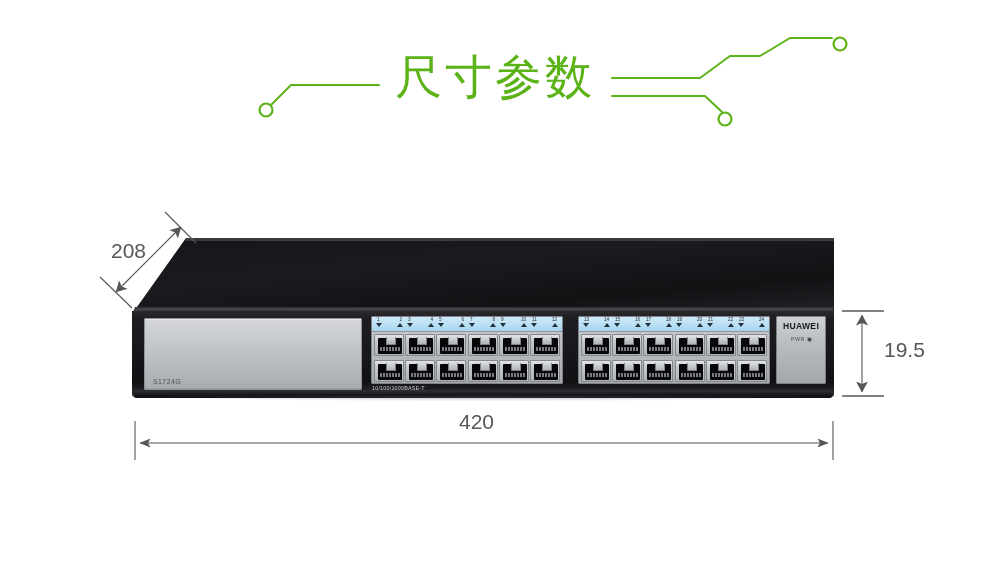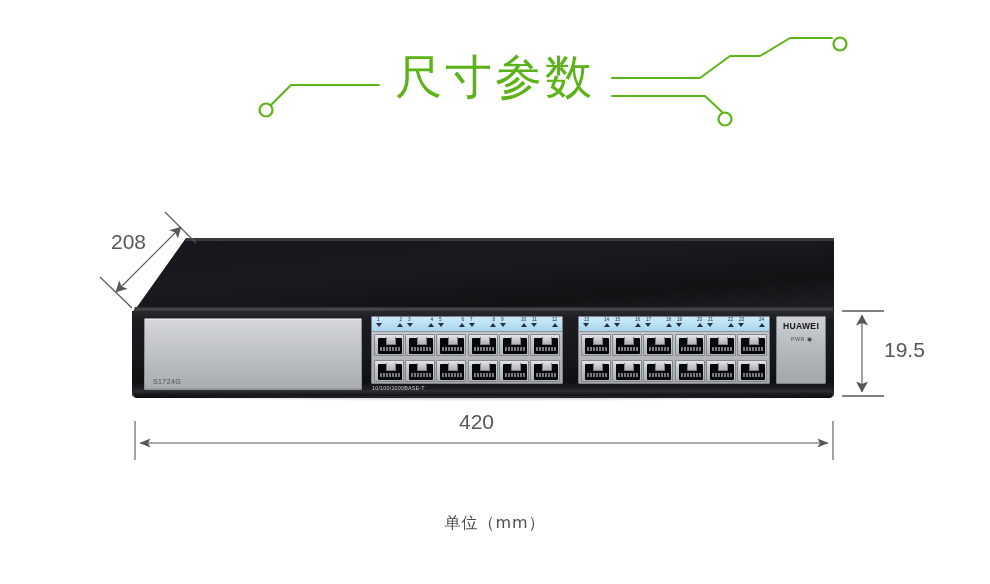--- a/index.html
+++ b/index.html
@@ -271,21 +271,21 @@
   }
   .dim-label {
     position: absolute;
     color: #555759;
     font-family: "Liberation Sans", "DejaVu Sans", sans-serif;
     font-size: 21px;
     line-height: 24px;
     user-select: none;
     white-space: nowrap;
   }
-  .dim-208 { left: 111px; top: 230px; }
+  .dim-208 { left: 111px; top: 239px; }
   .dim-320 { left: 459px; top: 410px; }
   .dim-436 { left: 884px; top: 338px; }
 
   .unit-note {
     position: absolute;
     left: 0; top: 513px;
     width: 990px;
     text-align: center;
     font-size: 16px;
     color: #4c4e50;
@@ -605,15 +605,14 @@
       <line x1="842" y1="311" x2="884" y2="311" stroke="#555759" stroke-width="1.3"></line>
       <line x1="842" y1="396" x2="884" y2="396" stroke="#555759" stroke-width="1.3"></line>
       <line x1="862" y1="315" x2="862" y2="392" stroke="#555759" stroke-width="1.1" marker-start="url(#arrStartV)" marker-end="url(#arrEndV)"></line>
     </g>
   </svg>
 
   <div class="dim-label dim-208">208</div>
   <div class="dim-label dim-320">420</div>
   <div class="dim-label dim-436">19.5</div>
 
-  <div class="unit-note">单位（mm）</div>
 
 </div>
 
 </body></html>

